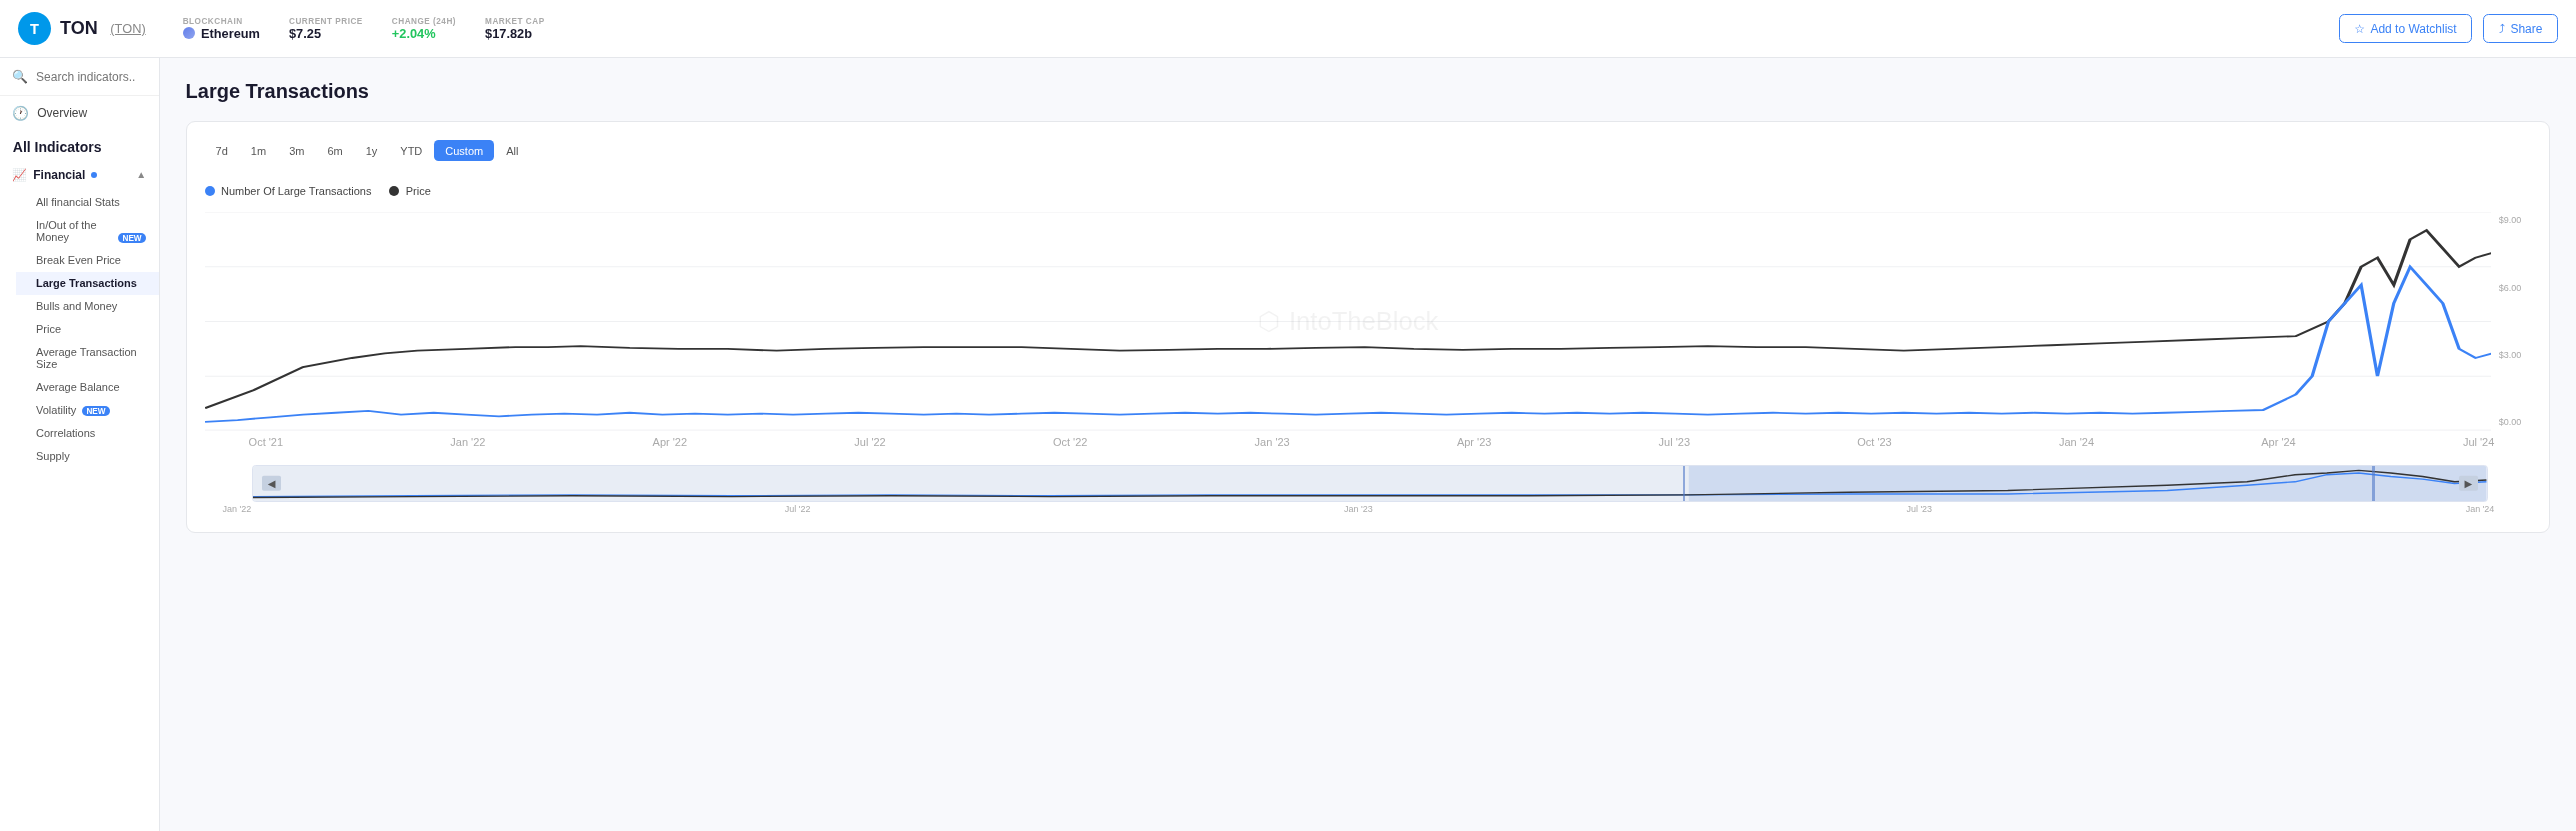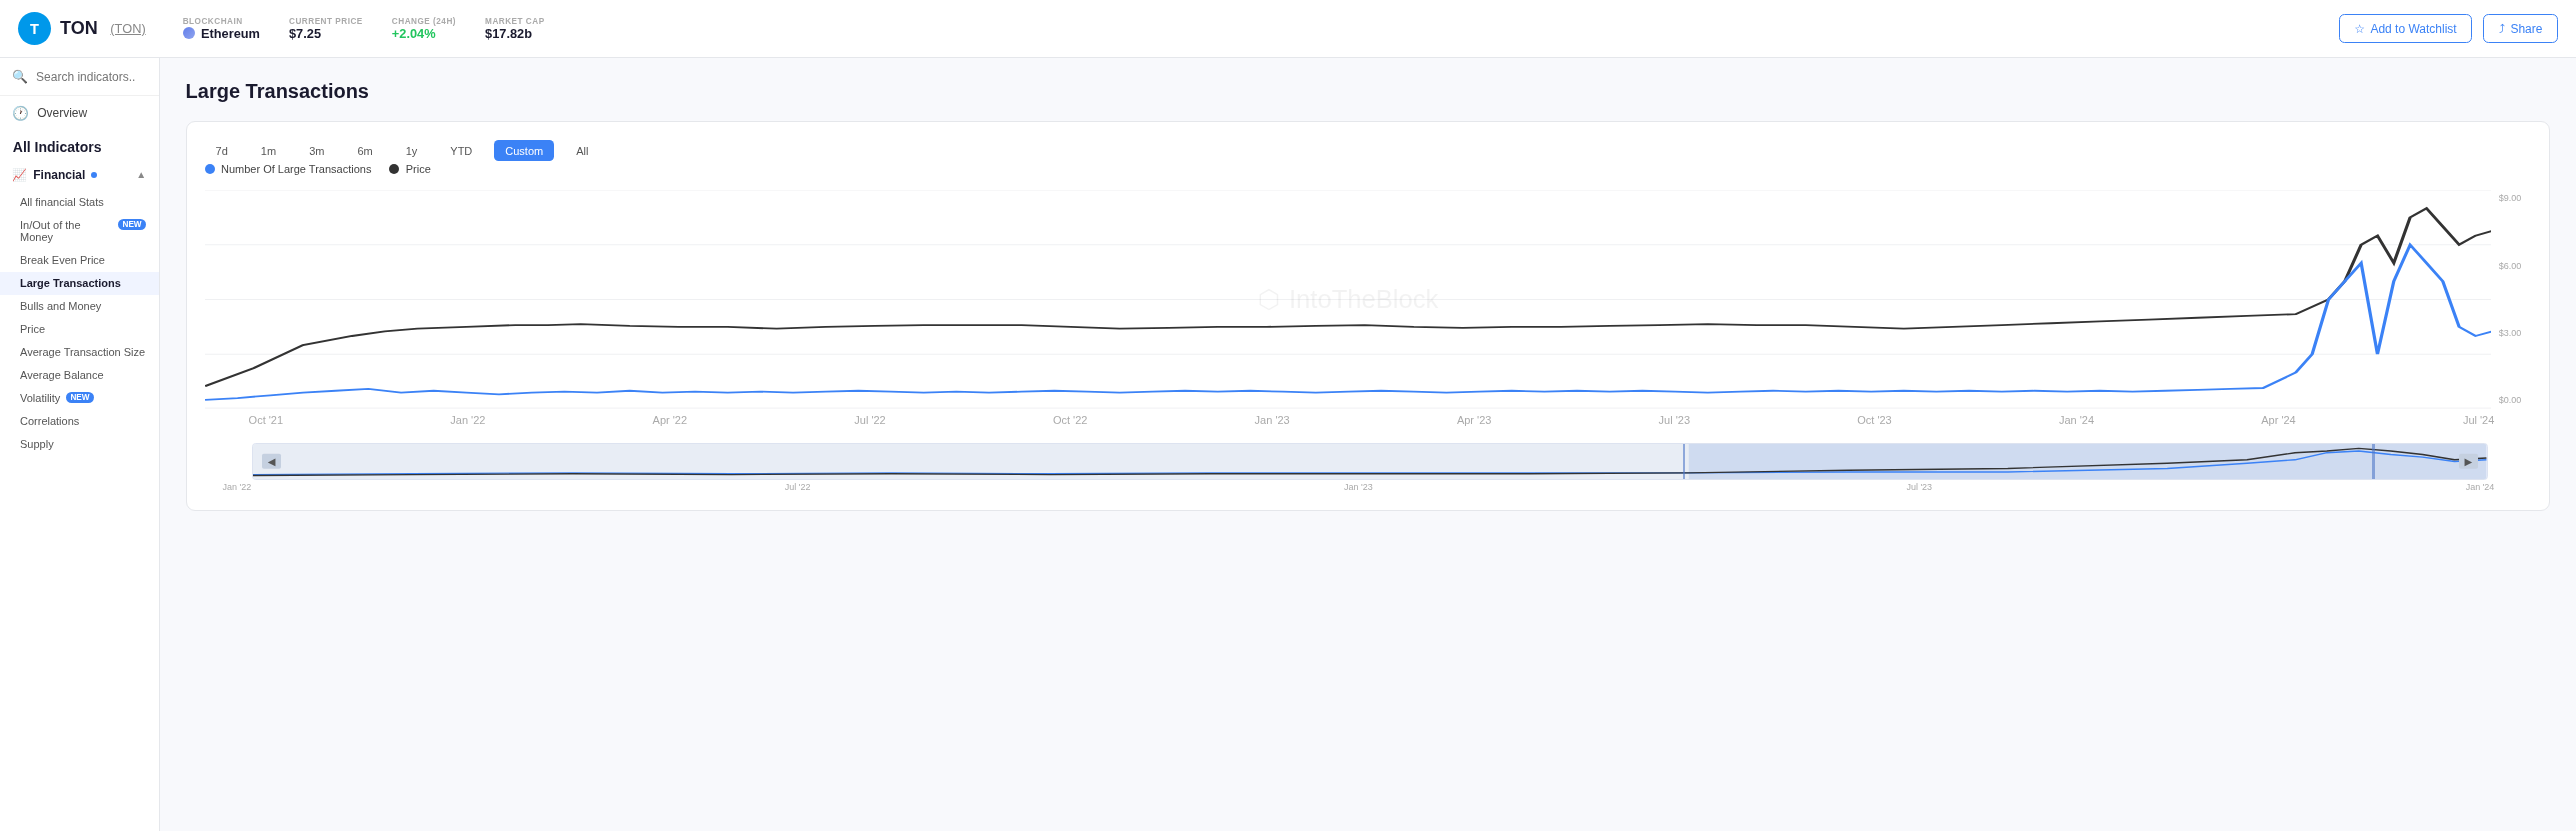--- a/index.html
+++ b/index.html
@@ -31,31 +31,31 @@
     .search-input { border: none; outline: none; font-size: 12px; color: #555; background: transparent; width: 100%; }
     .overview-item { padding: 9px 12.8px; display: flex; align-items: center; gap: 7.3px; cursor: pointer; font-size: 12px; color: #444; }
     .clock-icon { font-size: 13.7px; color: #666; }
     .all-indicators-header { padding: 9px 12.8px 5.5px; font-size: 14px; font-weight: 700; color: #1a1a2e; }
     .sidebar-section { }
     .section-header { padding: 7.3px 12.8px; display: flex; align-items: center; justify-content: space-between; cursor: pointer; }
     .section-title { display: flex; align-items: center; gap: 5.5px; font-size: 12px; font-weight: 600; color: #1a1a2e; }
     .section-dot { width: 6.4px; height: 6.4px; border-radius: 50%; background: #3b82f6; }
     .chevron { font-size: 10px; color: #888; }
     .section-items { padding: 1.8px 0; }
-    .sidebar-item { padding: 5.5px 12.8px 5.5px 20px; font-size: 11px; color: #555; cursor: pointer; display: flex; align-items: flex-start; gap: 5.5px; }
+    .sidebar-item { padding: 5.5px 12.8px 5.5px 20px; font-size: 11px; color: #555; cursor: pointer; display: flex; align-items: flex-end; gap: 5.5px; margin-left: 16px; }
     .sidebar-item.active { font-weight: 700; color: #1a1a2e; background: #f0f4ff; }
     .badge-new { font-size: 8.2px; background: #3b82f6; color: white; padding: 0.9px 4.6px; border-radius: 7.3px; font-weight: 600; text-transform: uppercase; }
 
     
     .content { flex: 1; overflow-y: auto; padding: 22px 25.6px; background: #f8f9fc; }
     .page-title { font-size: 20px; font-weight: 700; color: #1a1a2e; margin-bottom: 18px; }
 
     
     .chart-card { background: #fff; border-radius: 9px; border: 0.9px solid #e5e7eb; padding: 18px; }
-    .time-filters { display: flex; gap: 11px; margin-bottom: 2px; }
+    .time-filters { display: flex; gap: 1px; margin-bottom: 24px; }
     .time-btn { padding: 4.6px 11px; border-radius: 4.6px; border: none; background: transparent; font-size: 11px; color: #555; cursor: pointer; font-weight: 500; }
     .time-btn.active { background: #3b82f6; color: white; }
     .legend { display: flex; gap: 18px; margin-bottom: 14.6px; }
     .legend-item { display: flex; align-items: center; gap: 6.4px; font-size: 11px; color: #444; }
     .legend-dot { width: 10px; height: 10px; border-radius: 50%; }
     .legend-dot.blue { background: #3b82f6; }
     .legend-dot.dark { background: #333; }
     .chart-svg { width: 100%; height: 100%; }
     .watermark { position: absolute; top: 50%; left: 50%; transform: translate(-50%, -50%); opacity: 0.07; font-size: 25.6px; font-weight: 300; color: #555; display: flex; align-items: center; gap: 9px; white-space: nowrap; }
 

